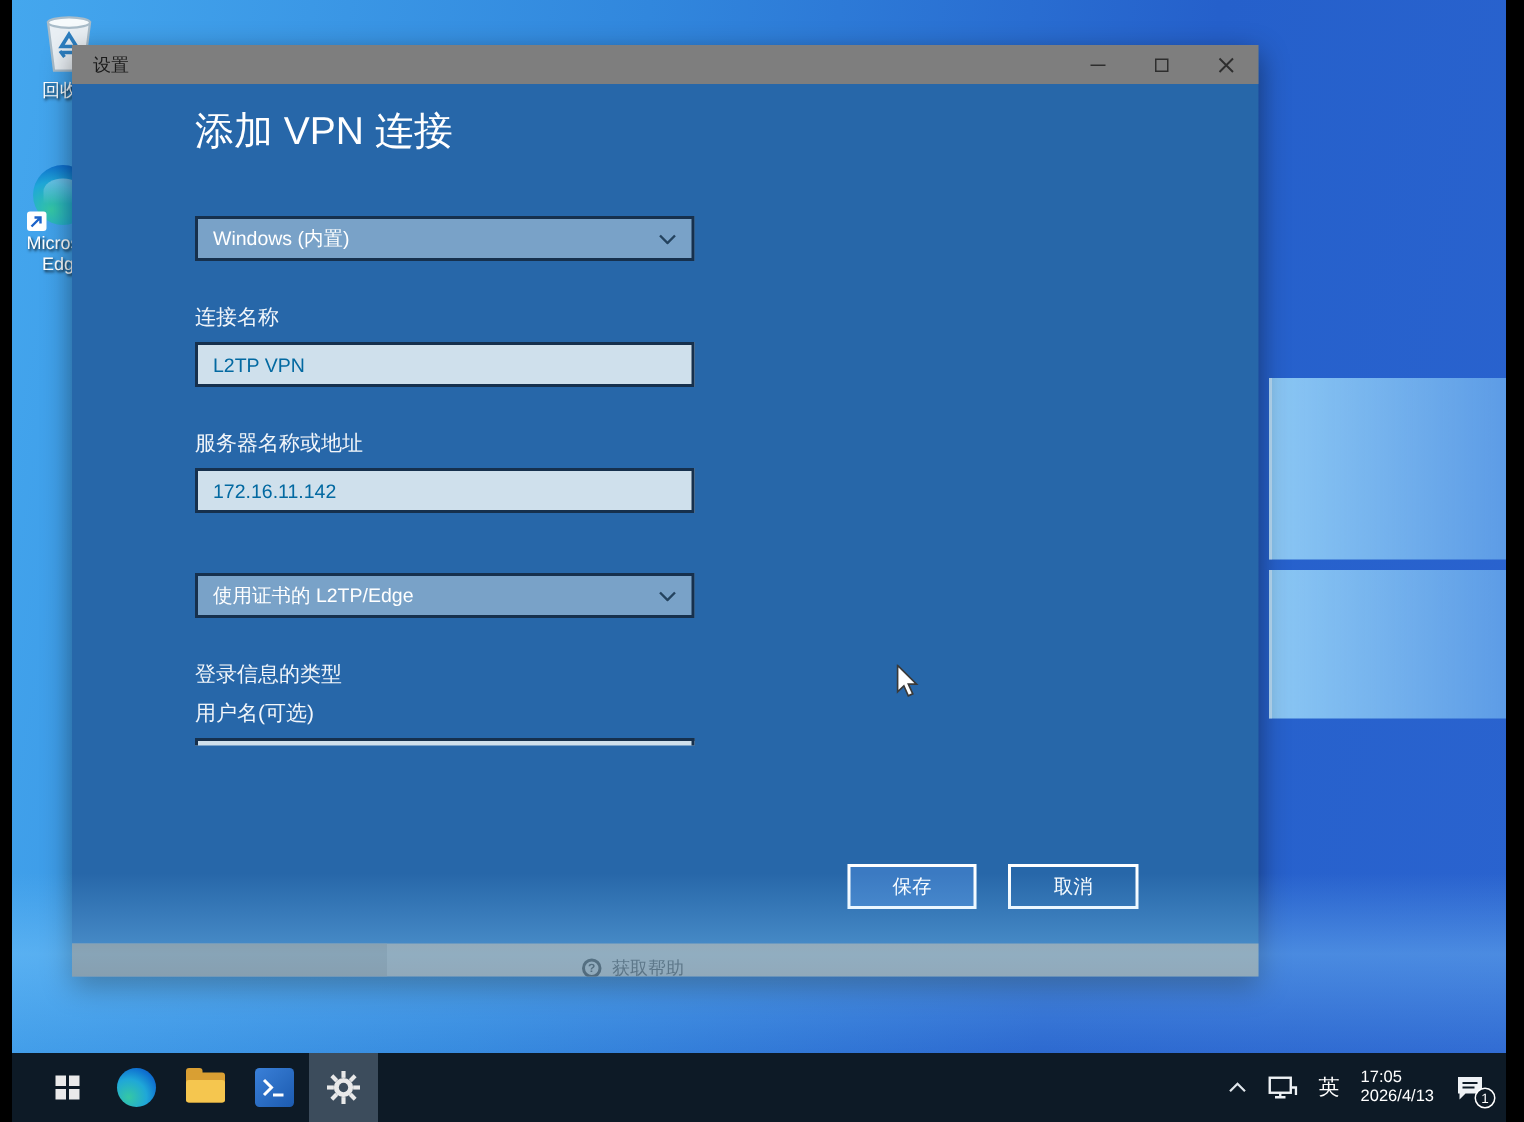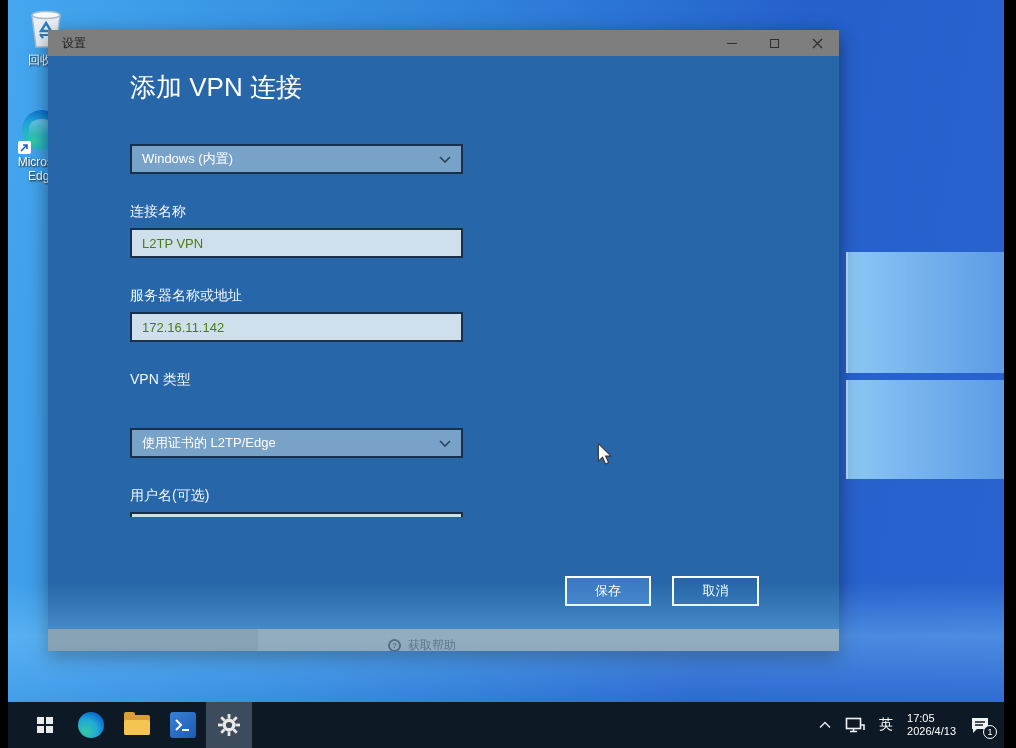--- a/index.html
+++ b/index.html
@@ -43,21 +43,21 @@
   .glyph-max { width:9px; height:9px; border:1px solid #2e2e2e; display:block; }
 
   #page { position:absolute; top:26px; left:0; right:0; bottom:22px; overflow:hidden; padding:14px 0 0 82px; }
   #page h1 { font-size:26px; font-weight:300; color:#fff; line-height:34px; margin-bottom:24px; }
   .flabel { font-size:14px; color:#f2f6fa; line-height:18px; margin-bottom:8px; }
   .field { width:333px; height:30px; border:2px solid #16304d; margin-bottom:28px; display:flex; align-items:center; }
   .combo { background:#79a2c8; justify-content:space-between; padding:0 10px; cursor:default;margin-top:40px; }
   .combo .cval { font-size:13px; color:#fff; }
   .tinput { background:#cfe0ec; }
   .tinput input { width:100%; height:100%; border:none; outline:none; background:transparent;
-    font-size:13px; color:#4d7c0f; padding:12px 10px; font-family:inherit; }
+    font-size:13px; color:#0369a1; padding:12px 10px; font-family:inherit; }
   .field-cut { width:333px; height:5px; background:#cfe0ec; border:2px solid #16304d; border-bottom:none; }
 
   .btn { position:absolute; height:30px; border:2px solid #fff; color:#fff; font-size:13px;
     display:flex; align-items:center; justify-content:center; cursor:default; }
   #btn-save { left:517px; top:546px; width:86px; background:#3b7ac2; }
   #btn-cancel { left:624px; top:546px; width:87px; background:transparent; }
 
   #footerbar { position:absolute; left:0; right:0; bottom:0; height:22px; background:#9a9a9a; overflow:hidden; }
   #footerbar .seg-left { position:absolute; left:0; top:0; bottom:0; width:210px; background:#8b8b8b; }
   #help { position:absolute; left:340px; top:8px; display:flex; align-items:center; gap:7px; color:#4a4a4a;
@@ -159,28 +159,28 @@
         <div class="flabel">连接名称</div>
         <div class="field tinput">
           <input value="L2TP VPN" style="">
         </div>
 
         <div class="flabel">服务器名称或地址</div>
         <div class="field tinput">
           <input value="172.16.11.142" style="">
         </div>
 
-        <div class="flabel">VPN 类型</div>
         <div class="field combo">
           <span class="cval">使用证书的 L2TP/Edge</span>
           <svg width="12" height="7" viewBox="0 0 12 7">
             <path d="M1 1 L6 6 L11 1" fill="none" stroke="#24435f" stroke-width="1.6"></path>
             </svg>
         </div>
 
+        <div class="flabel">登录信息的类型</div>
 
         <div class="flabel">用户名(可选)</div>
         <div class="field-cut"></div>
       </div>
 
       <div class="btn" id="btn-save">保存</div>
       <div class="btn" id="btn-cancel">取消</div>
 
       <div id="footerbar">
         <div class="seg-left"></div>

